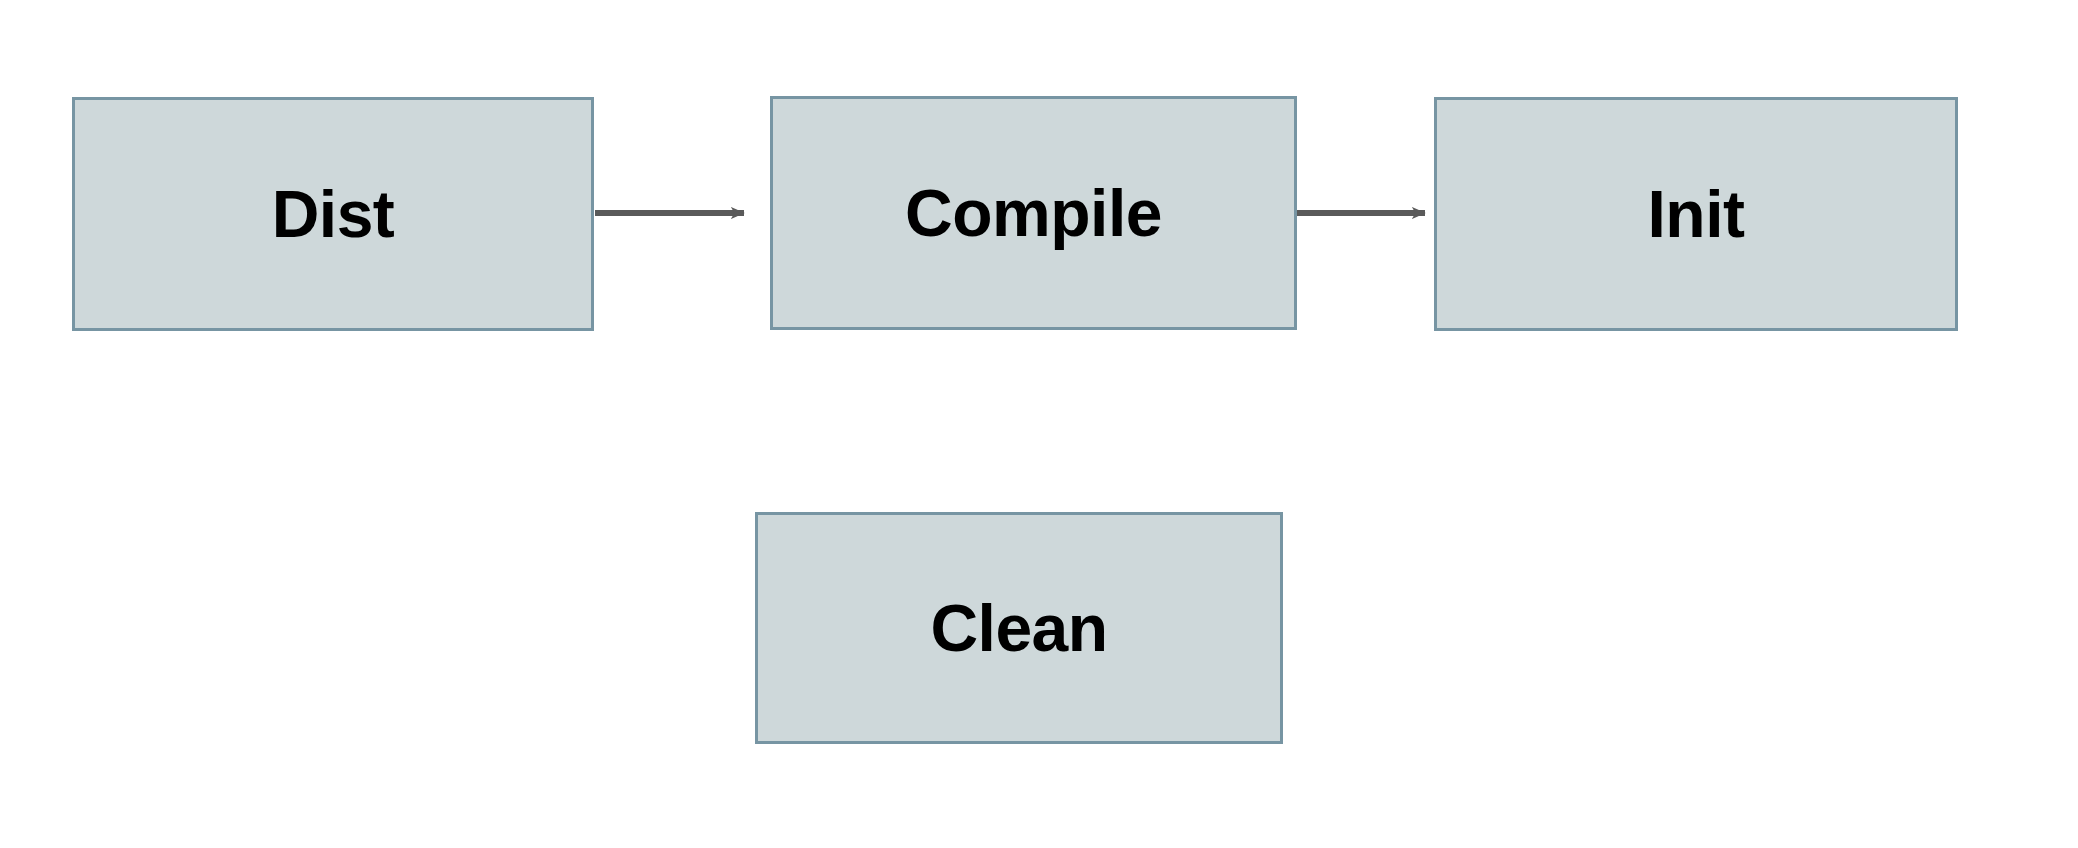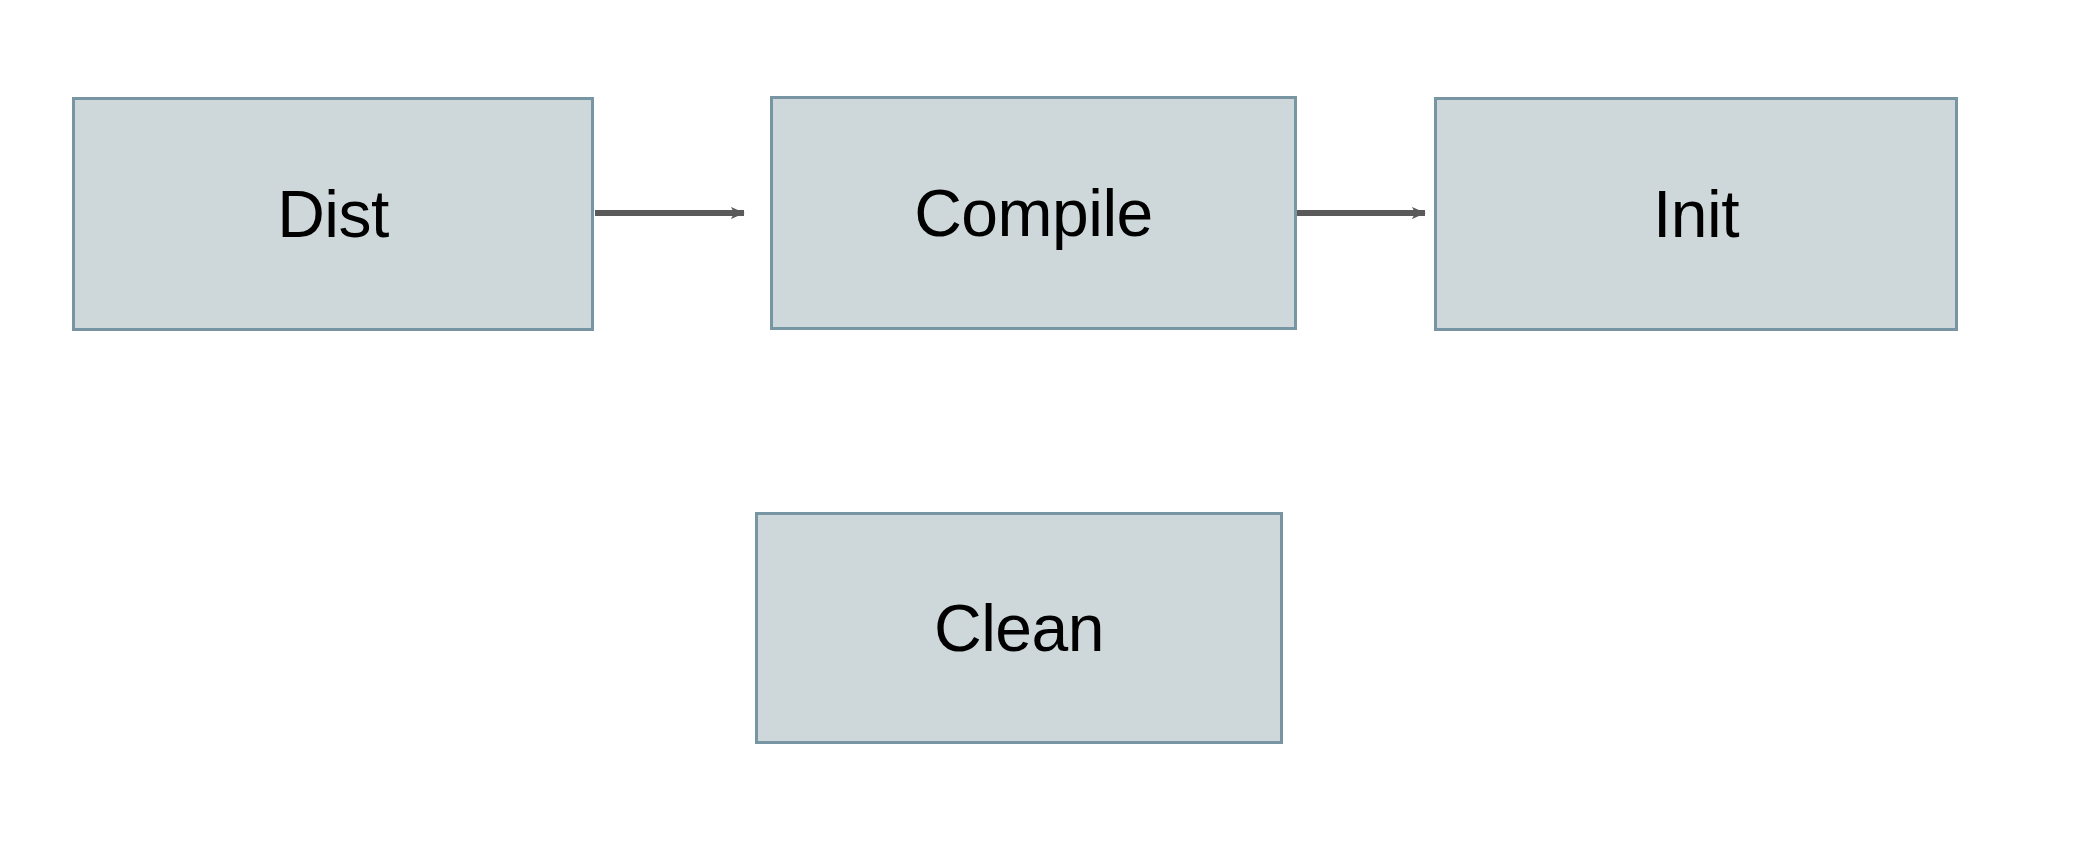--- a/index.html
+++ b/index.html
@@ -31,21 +31,21 @@
     box-sizing: border-box;
     background: #ced8da;
     border: 3px solid #7795a3;
     display: flex;
     align-items: center;
     justify-content: center;
   }
   .node-label {
     font-family: "Liberation Sans", sans-serif;
     font-size: 66px;
-    font-weight: 400;
+    font-weight: 700;
     line-height: 1;
     color: #000000;
     letter-spacing: -0.5px;
     white-space: nowrap;
     user-select: none;
   }
 </style>
 </head>
 <body>
 

